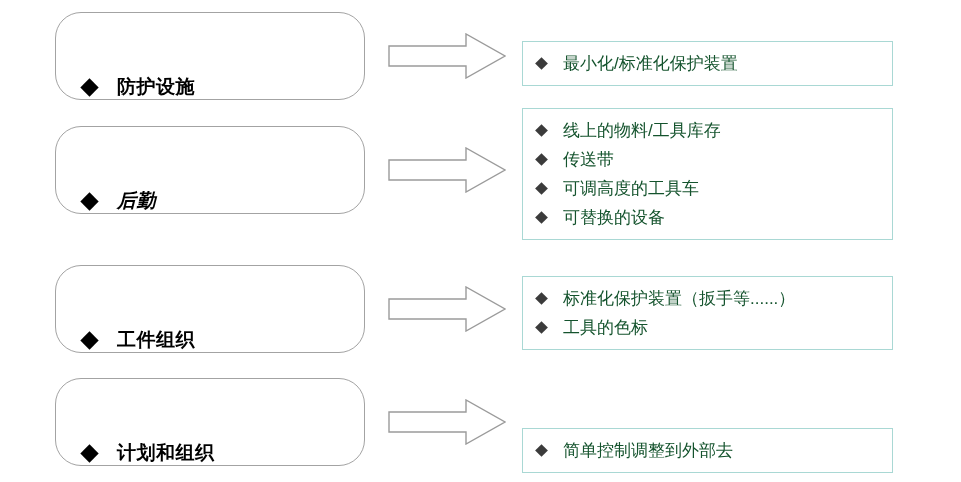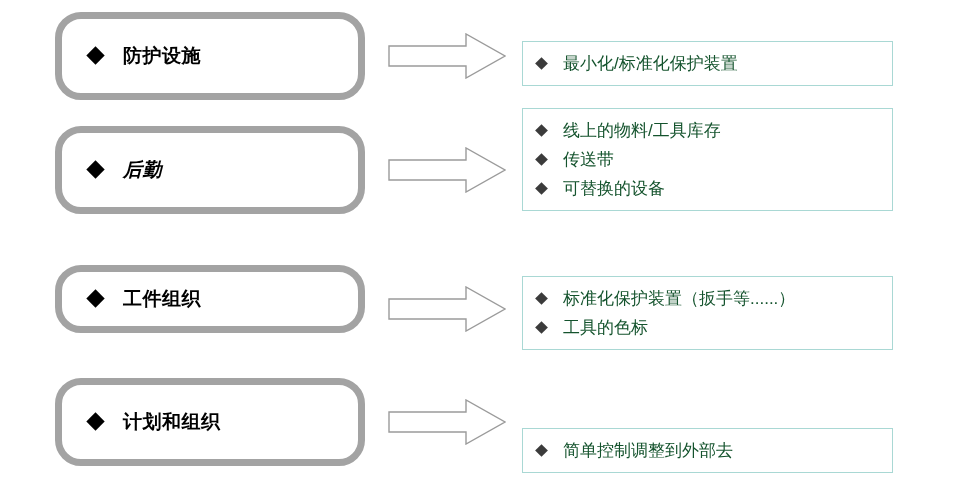--- a/index.html
+++ b/index.html
@@ -26,25 +26,25 @@
     left: 0;
     width: 961px;
   }
 
   
   .cat-box {
     position: absolute;
     left: 55px;
     width: 310px;
     box-sizing: border-box;
-    border: 7px solid #a3a3a3;
+    border: 1px solid #a3a3a3;
     border-radius: 26px;
     background: #ffffff;
     display: flex;
-    align-items: center;
+    align-items: flex-end;
   }
   .cat-inner {
     display: flex;
     align-items: center;
     padding-left: 27px;
   }
   .cat-bullet {
     width: 13px;
     height: 13px;
     background: #000000;
@@ -150,27 +150,31 @@
       <div class="detail-item">
         <span class="detail-bullet"></span>
         <span class="detail-text">线上的物料/工具库存</span>
       </div>
       <div class="detail-item">
         <span class="detail-bullet"></span>
         <span class="detail-text">传送带</span>
       </div>
       <div class="detail-item">
         <span class="detail-bullet"></span>
+        <span class="detail-text">可调高度的工具车</span>
+      </div>
+      <div class="detail-item">
+        <span class="detail-bullet"></span>
         <span class="detail-text">可替换的设备</span>
       </div>
     </div>
   </div>
 
   <div class="row" style="top:255px;height:120px;">
-    <div class="cat-box" style="top:10px;height:68px;">
+    <div class="cat-box" style="top:10px;height:88px;">
       <div class="cat-inner">
         <span class="cat-bullet"></span>
         <span class="cat-label">工件组织</span>
       </div>
     </div>
 
     <div class="arrow" style="top:31px;">
       <svg viewBox="0 0 118 46" xmlns="http://www.w3.org/2000/svg">
         <path d="M1 13 L78 13 L78 1 L117 23 L78 45 L78 33 L1 33 Z" fill="#ffffff" stroke="#9b9b9b" stroke-width="1.4" stroke-linejoin="miter"></path>
       </svg>

